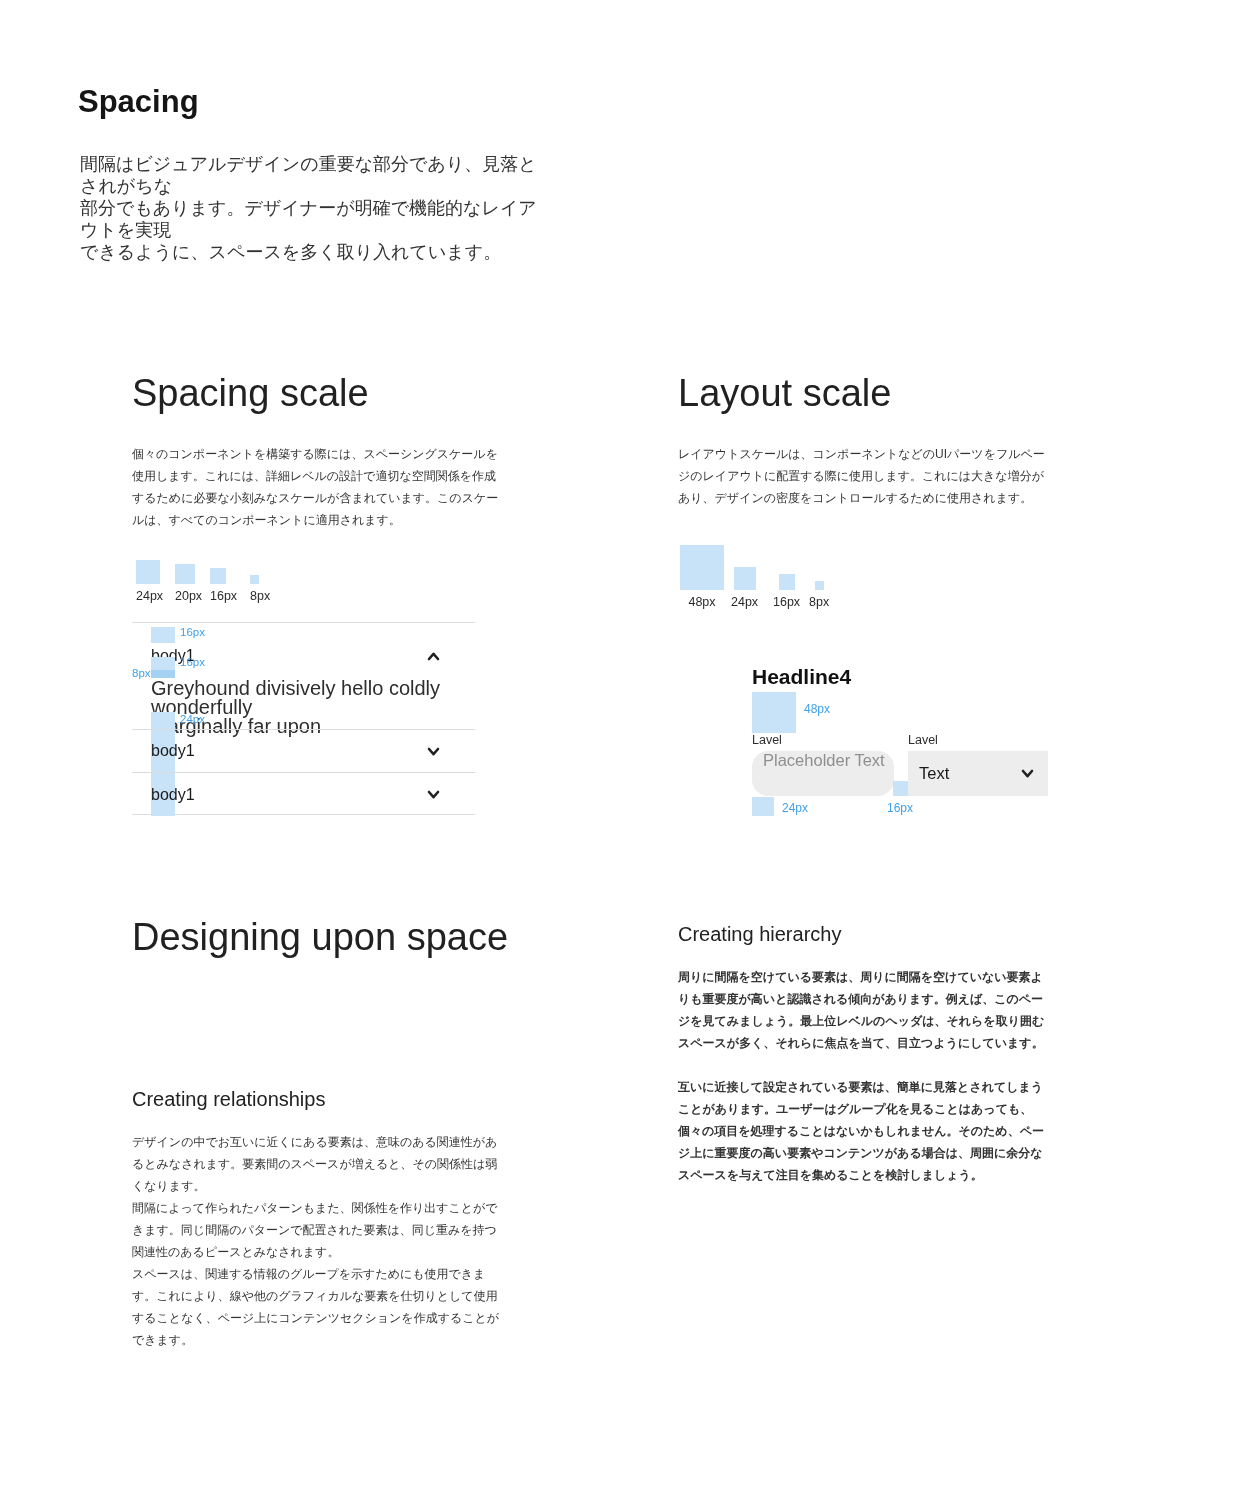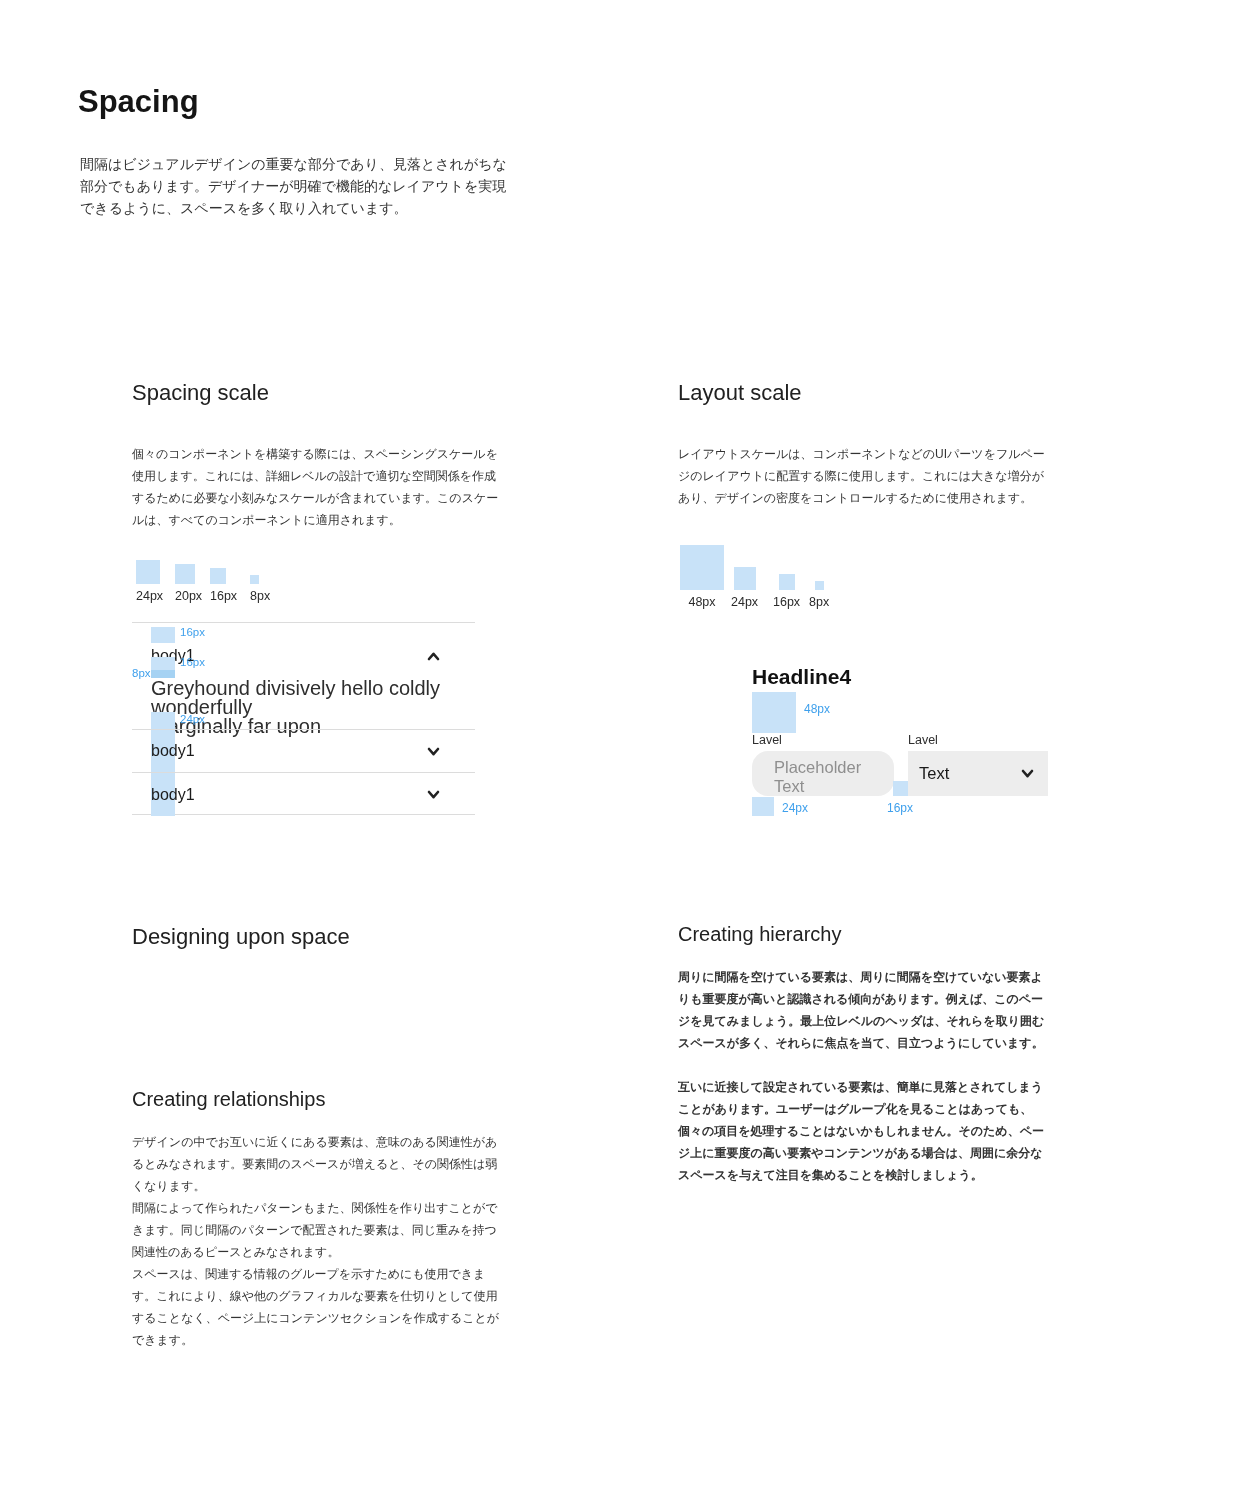--- a/index.html
+++ b/index.html
@@ -4,22 +4,22 @@
 <style>
   * { margin:0; padding:0; box-sizing:border-box; }
   html,body { background:#ffffff; }
   body { font-family:"Liberation Sans","DejaVu Sans",sans-serif; }
   .page { position:relative; width:1250px; height:1497px; background:#fff; overflow:hidden; }
 
   .abs { position:absolute; }
 
   
   .page-title { left:78px; top:74px; font-size:31px; line-height:56px; font-weight:700; color:#151515; }
-  .intro { left:80px; top:153px; width:470px; font-size:14px; line-height:22px; color:#333; white-space:pre-line; }
-  .h2 { font-size:22px; line-height:34px; font-weight:400; color:#212121; }
+  .intro { left:80px; top:153px; width:470px; font-size:18px; line-height:22px; color:#333; white-space:pre-line; }
+  .h2 { font-size:38px; line-height:34px; font-weight:400; color:#212121; }
   .h3 { font-size:20px; line-height:26px; font-weight:400; color:#212121; }
   .jp { font-size:12px; line-height:22px; color:#333; white-space:pre-line; }
 
   #ss-head { left:132px; top:376px; }
   #ls-head { left:678px; top:376px; }
   #ss-body { left:132px; top:443px; width:480px; }
   #ls-body { left:678px; top:443px; width:480px; }
   #dw-head { left:132px; top:920px; }
   #dw-body { left:132px; top:985px; width:480px; }
   #cr-head { left:132px; top:1086px; }
@@ -59,21 +59,21 @@
              padding:0 34px 0 19px; cursor:pointer; }
   #acc-row2 { top:106px; height:43px; }
   #acc-row3 { top:149px; height:44px; }
   .chev { display:block; }
 
   
   .layout-demo { left:752px; top:664px; width:310px; height:165px; }
   .ld-headline { position:absolute; left:0; top:0; font-size:21px; line-height:26px; font-weight:700; color:#111; }
   .ld-lavel { position:absolute; top:69px; font-size:12.5px; line-height:15px; color:#2e2e2e; }
   .ld-field { position:absolute; left:0; top:87px; width:142px; height:45px; background:#ededed;
-              display:flex; align-items:flex-end; padding-left:22px; cursor:text;border-radius:16px; }
+              display:flex; align-items:flex-start; padding-left:11px; cursor:text;border-radius:16px; }
   .ld-placeholder { font-size:16.5px; color:#8f8f8f; }
   .ld-select { position:absolute; left:156px; top:87px; width:140px; height:45px; background:#ededed;
                display:flex; align-items:center; justify-content:space-between; padding:0 13px 0 11px; cursor:pointer; }
   .ld-select-value { font-size:16.5px; color:#1a1a1a; }
   .ld-ann { position:absolute; background:#c8e2f8; }
   .ld-ann-label { position:absolute; font-size:12px; line-height:14px; color:#3fa0ec; }
 </style>
 </head>
 <body>
 

